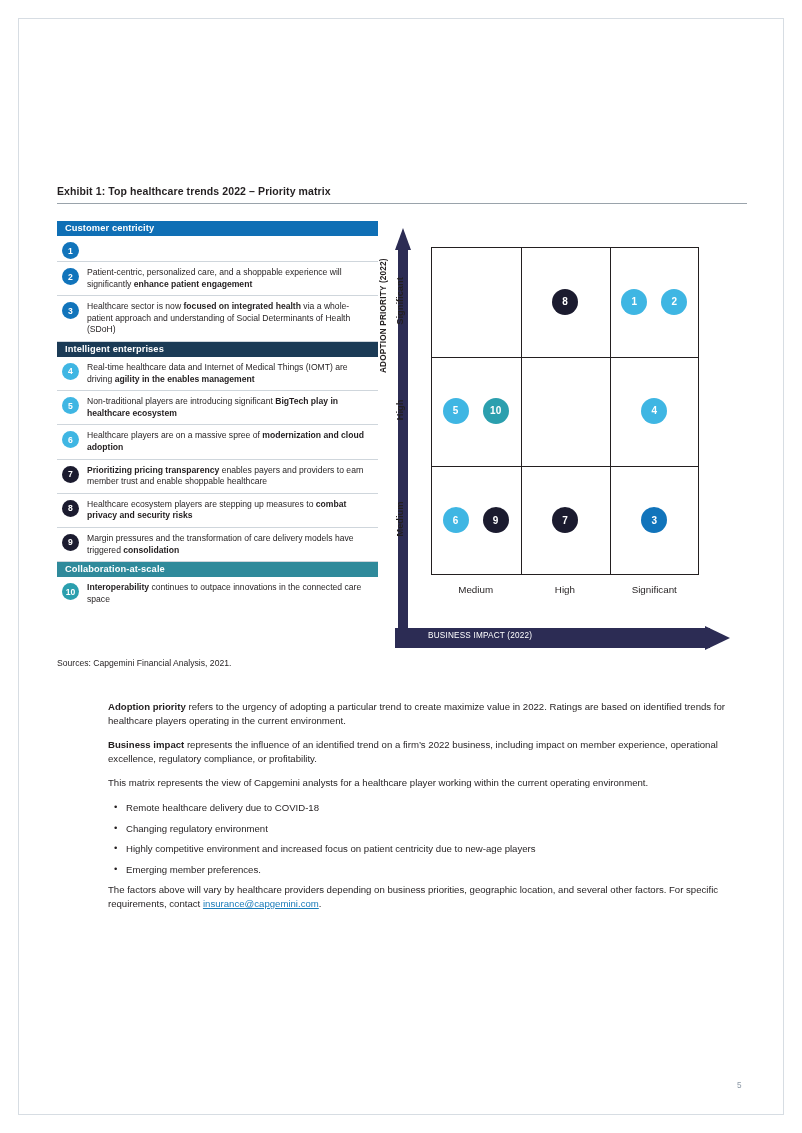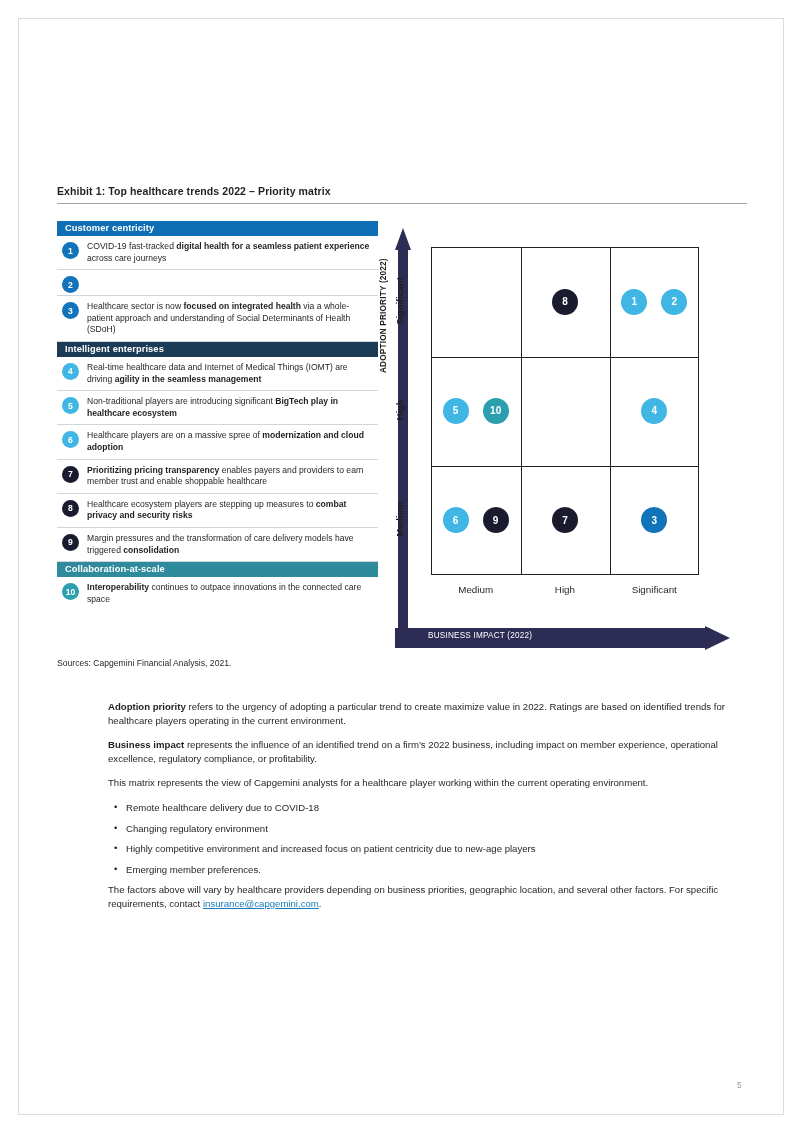--- a/index.html
+++ b/index.html
@@ -246,33 +246,33 @@
 
 <div class="page-border"></div>
 
 <div class="exhibit-title">Exhibit 1: Top healthcare trends 2022 – Priority matrix</div>
 <div class="exhibit-rule"></div>
 
 <div class="legend" id="legend">
     <div class="cat-bar cat-blue">Customer centricity</div>
     <div class="item">
       <div class="bullet b-blue">1</div>
-      <div class="item-text">COVID-19 fast-tracked <b>digital health for a seamless patient experience</b> across care journeys</div>
     </div>
     <div class="item">
       <div class="bullet b-blue">2</div>
+      <div class="item-text">Patient-centric, personalized care, and a shoppable experience will significantly <b>enhance patient engagement</b></div>
     </div>
     <div class="item">
       <div class="bullet b-blue">3</div>
       <div class="item-text">Healthcare sector is now <b>focused on integrated health</b> via a whole-patient approach and understanding of Social Determinants of Health (SDoH)</div>
     </div>
     <div class="cat-bar cat-dark">Intelligent enterprises</div>
     <div class="item">
       <div class="bullet b-cyan">4</div>
-      <div class="item-text">Real-time healthcare data and Internet of Medical Things (IOMT) are driving <b>agility in the seamless management</b></div>
+      <div class="item-text">Real-time healthcare data and Internet of Medical Things (IOMT) are driving <b>agility in the enables management</b></div>
     </div>
     <div class="item">
       <div class="bullet b-cyan">5</div>
       <div class="item-text">Non-traditional players are introducing significant <b>BigTech play in healthcare ecosystem</b></div>
     </div>
     <div class="item">
       <div class="bullet b-cyan">6</div>
       <div class="item-text">Healthcare players are on a massive spree of <b>modernization and cloud adoption</b></div>
     </div>
     <div class="item">

